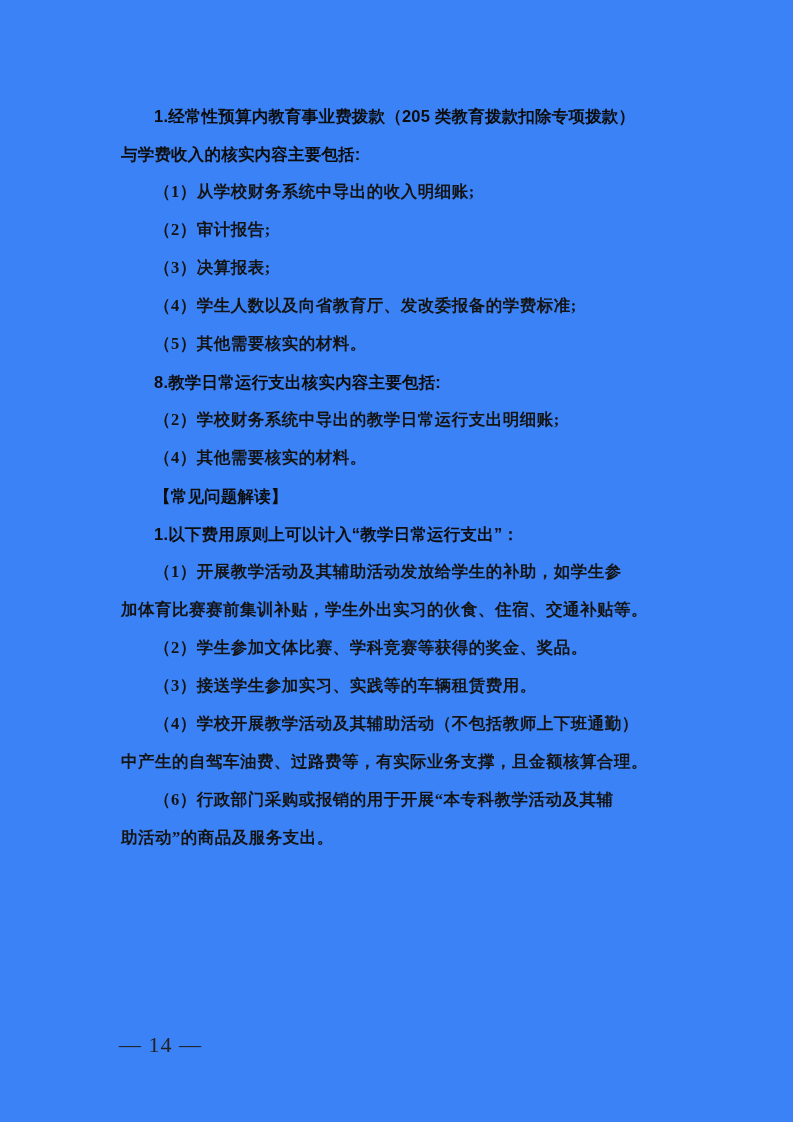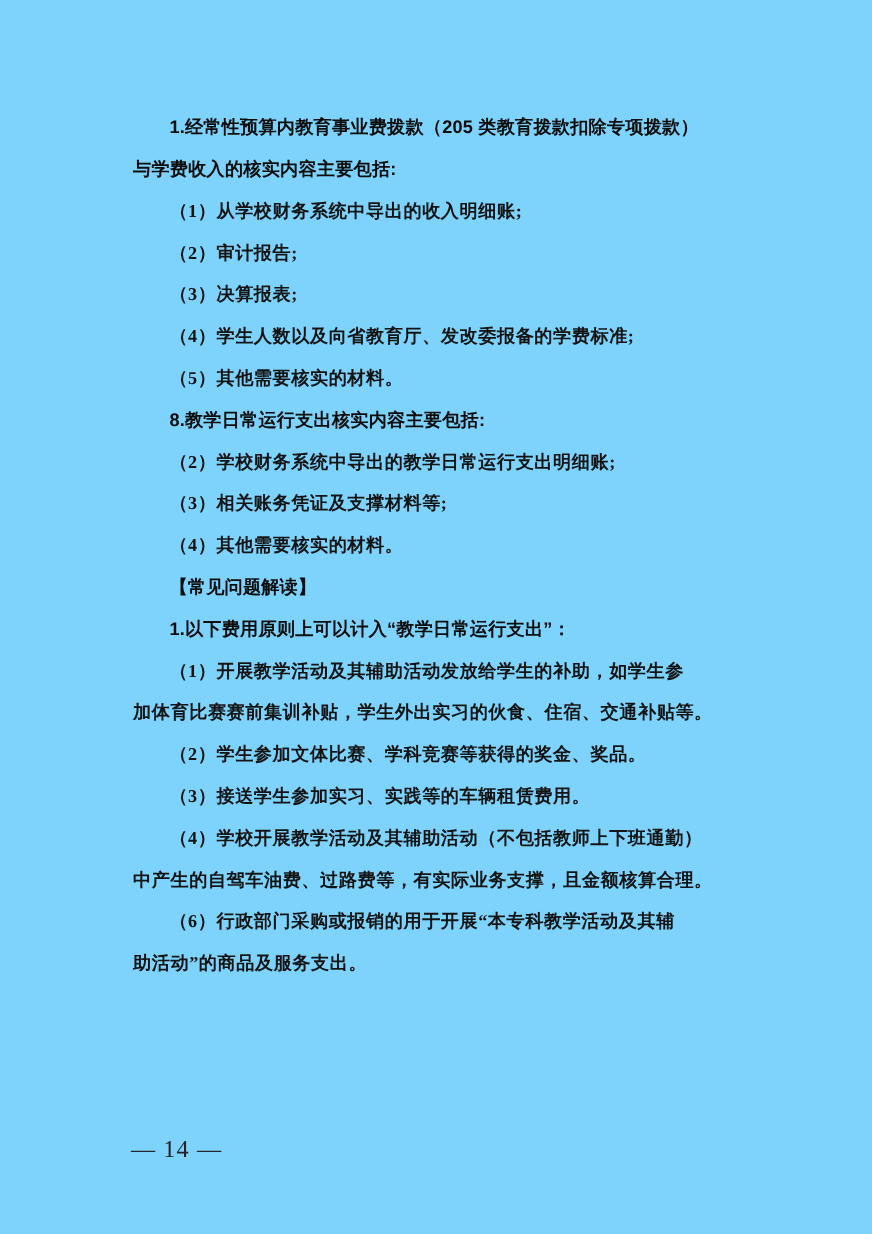--- a/index.html
+++ b/index.html
@@ -4,21 +4,21 @@
 <style>
   html, body {
     margin: 0;
     padding: 0;
     background: #ffffff;
   }
   .page {
     position: relative;
     width: 793px;
     height: 1122px;
-    background: #7dd3fc;
+    background: #3b82f6;
     overflow: hidden;
     font-family: "Liberation Serif", serif;
     color: #141414;
   }
   .content {
     position: absolute;
     left: 121px;
     top: 97px;
     width: 556px;
   }
@@ -58,21 +58,20 @@
   <div class="content">
     <p class="heading">1.经常性预算内教育事业费拨款（205 类教育拨款扣除专项拨款）
 与学费收入的核实内容主要包括:</p>
     <p>（1）从学校财务系统中导出的收入明细账;</p>
     <p>（2）审计报告;</p>
     <p>（3）决算报表;</p>
     <p>（4）学生人数以及向省教育厅、发改委报备的学费标准;</p>
     <p>（5）其他需要核实的材料。</p>
     <p class="heading">8.教学日常运行支出核实内容主要包括:</p>
     <p>（2）学校财务系统中导出的教学日常运行支出明细账;</p>
-    <p>（3）相关账务凭证及支撑材料等;</p>
     <p>（4）其他需要核实的材料。</p>
     <p class="heading">【常见问题解读】</p>
     <p class="heading">1.以下费用原则上可以计入“教学日常运行支出”：</p>
     <p>（1）开展教学活动及其辅助活动发放给学生的补助，如学生参
 加体育比赛赛前集训补贴，学生外出实习的伙食、住宿、交通补贴等。</p>
     <p>（2）学生参加文体比赛、学科竞赛等获得的奖金、奖品。</p>
     <p>（3）接送学生参加实习、实践等的车辆租赁费用。</p>
     <p>（4）学校开展教学活动及其辅助活动（不包括教师上下班通勤）
 中产生的自驾车油费、过路费等，有实际业务支撑，且金额核算合理。</p>
     <p>（6）行政部门采购或报销的用于开展“本专科教学活动及其辅

